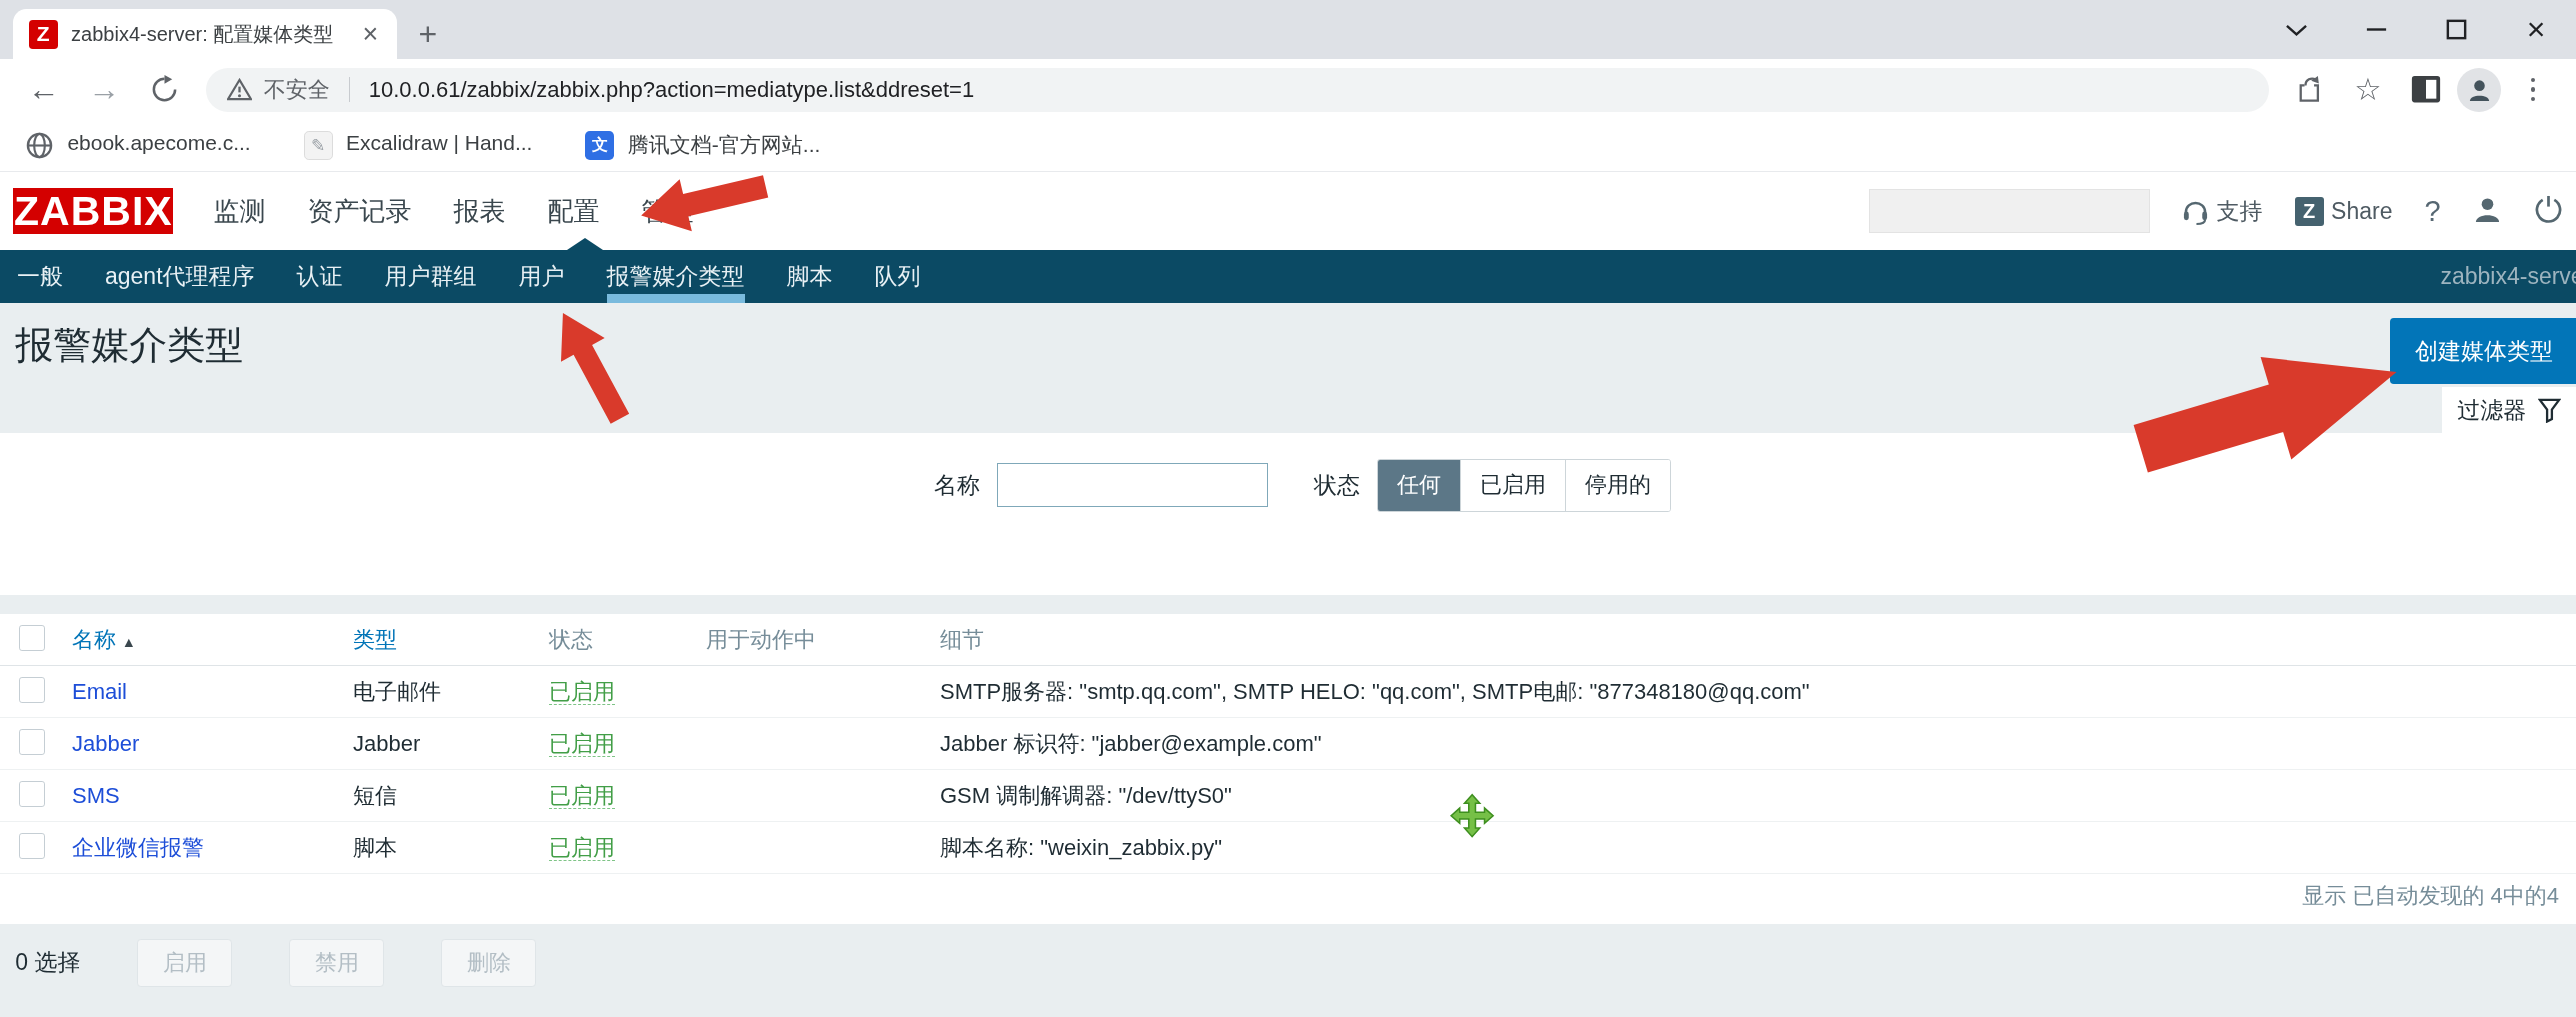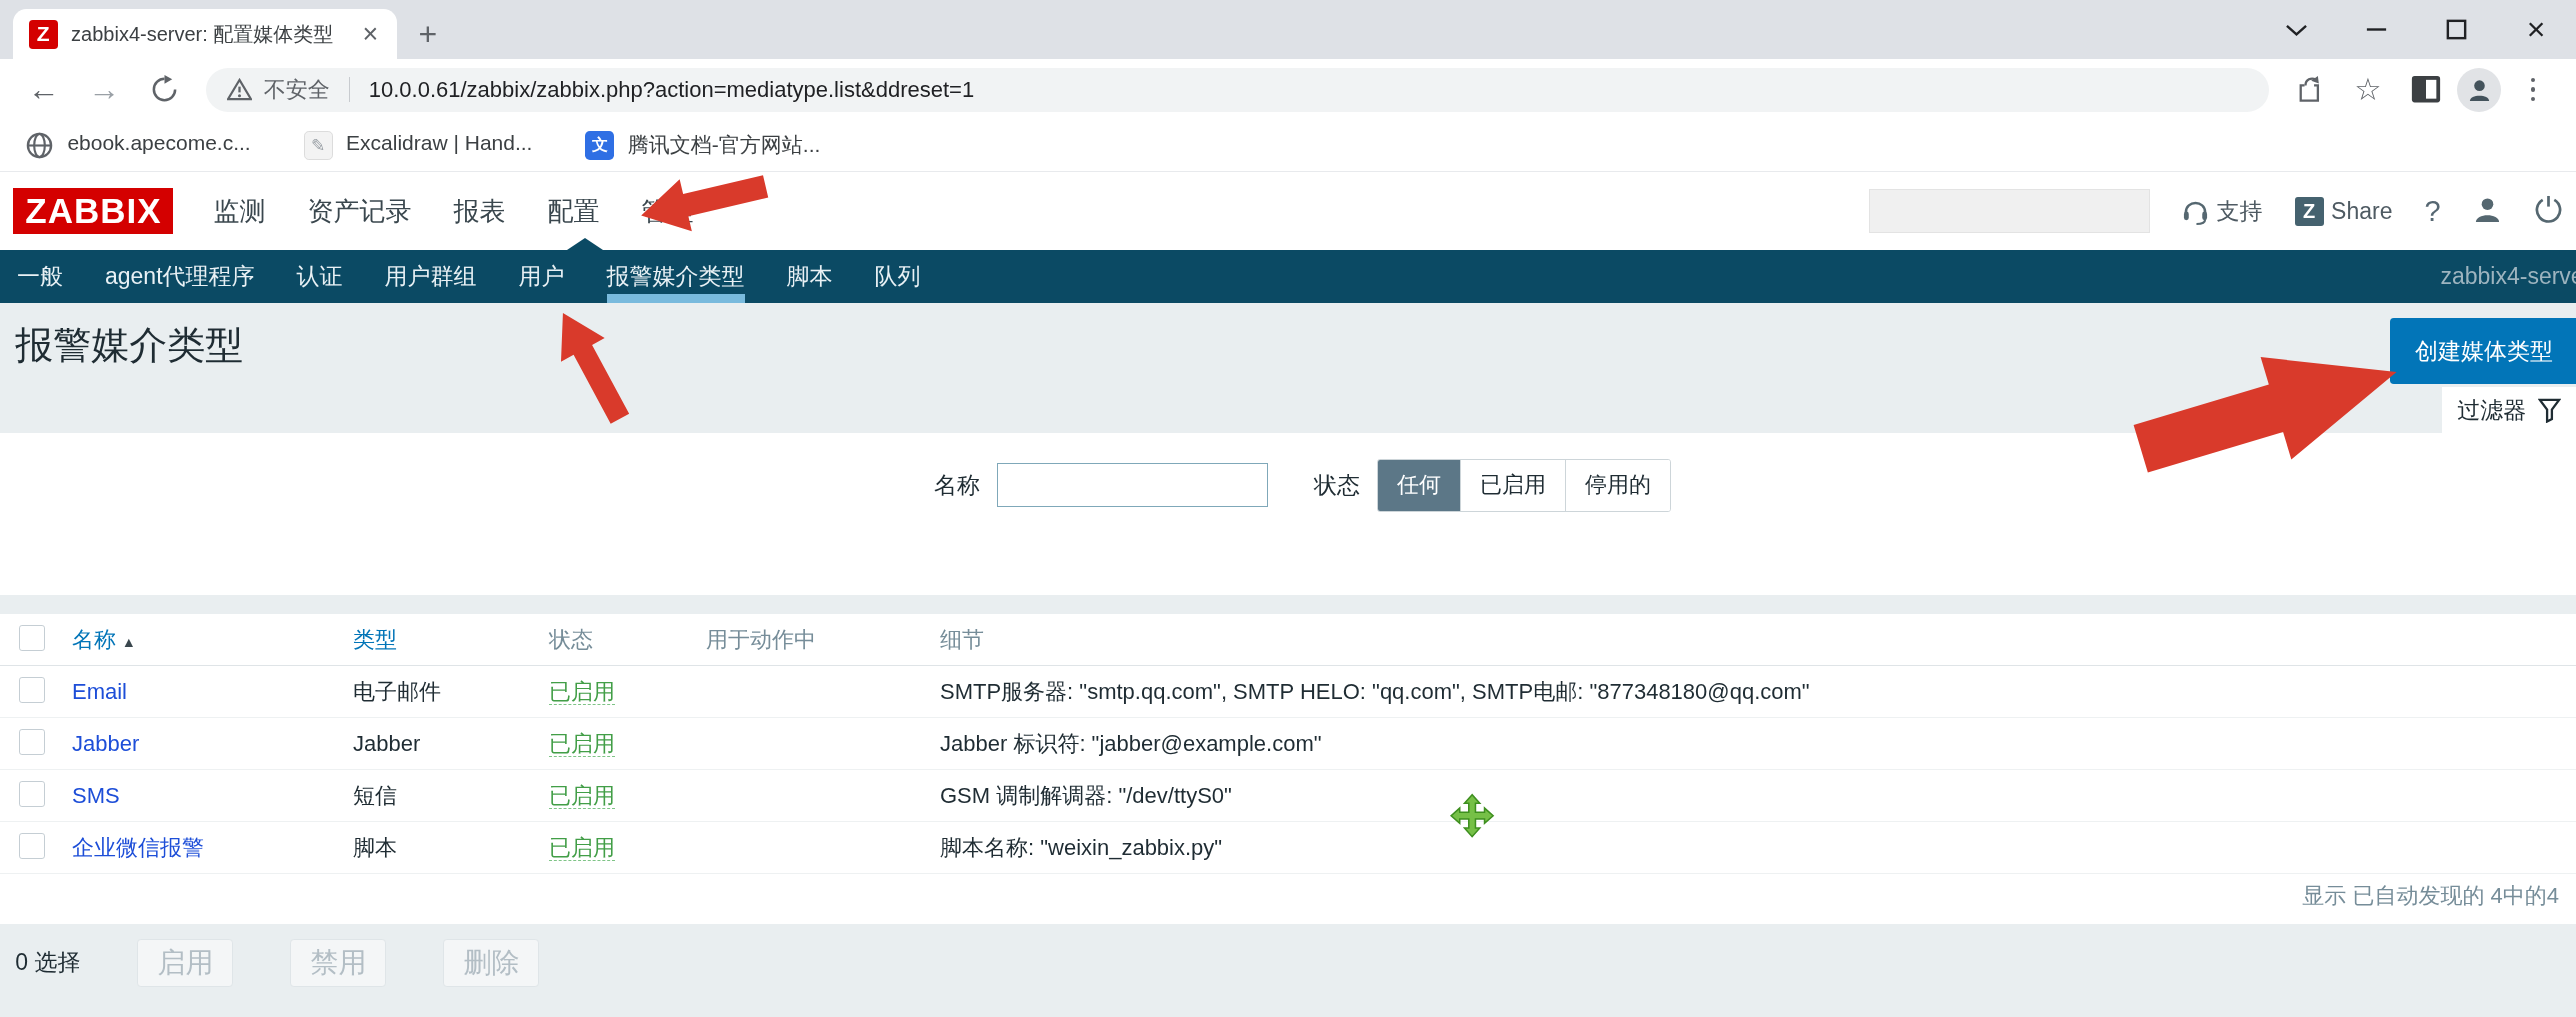--- a/index.html
+++ b/index.html
@@ -41,21 +41,21 @@
   
   .bookmarks { height:52px; background:#ffffff; border-bottom:1px solid #e8eaed; display:flex; align-items:center;
                padding:0 25px; gap:53px; }
   .bookmark { display:flex; align-items:flex-start; gap:13.4px; font-size:21px; color:#3c4043; white-space:nowrap; }
   .bm-ico { width:29px; height:29px; border-radius:4.8px; display:flex; align-items:center; justify-content:center; flex:0 0 auto; }
   .bm-excalidraw { background:#f3f3f3; border:1px solid #dcdcdc; color:#9aa0a6; font-size:17px; }
   .bm-tencent { background:#2f6fe4; color:#fff; font-size:16px; font-weight:bold; }
 
   
   .zheader { height:78px; background:#ffffff; display:flex; align-items:center; padding:0 13.4px; }
-  .zlogo { width:160px; height:46px; background:#d40000; color:#fff; font-weight:bold; font-size:35px;
+  .zlogo { width:160px; height:46px; background:#d40000; color:#fff; font-weight:bold; font-size:41px;
            display:flex; align-items:center; justify-content:center; letter-spacing:1px; flex:0 0 auto; }
   .znav { display:flex; gap:42px; margin-left:40px; }
   .znav-item { font-size:26px; color:#3a474e; white-space:nowrap; cursor:pointer; }
   .zheader-right { margin-left:auto; display:flex; align-items:center; gap:32px; }
   .zsearch { width:281px; height:44px; background:#f0f0f0; border:1px solid #e3e3e3; display:flex; align-items:center; padding:0 11.4px; }
   .zsearch input { flex:1; border:0; background:transparent; outline:none; font-size:21px; height:38px; }
   .ztool { display:flex; align-items:center; gap:7.6px; font-size:23px; color:#4f5b63; white-space:nowrap; }
   .zshare-badge { width:29px; height:29px; background:#45626f; color:#fff; font-weight:bold; font-size:20px;
                   display:flex; align-items:center; justify-content:center; border-radius:2.9px; }
   .zhelp { font-size:29px; color:#566772; }
@@ -105,21 +105,21 @@
   .cell-text { font-size:22px; color:#1f2c33; }
   .status-enabled { font-size:22px; color:#429e47; border-bottom:1px dashed #7fc487; cursor:pointer; }
   .cbox { width:26px; height:26px; border:1px solid #c5ced4; border-radius:2.9px; background:#fff;
           appearance:none; -webkit-appearance:none; cursor:pointer; }
   .table-summary { height:44px; display:flex; align-items:center; justify-content:flex-end; padding-right:17px;
                    font-size:22px; color:#768d99; }
 
   .footerbar { display:flex; align-items:center; gap:34px; padding:15.3px 0 0 15.3px; }
   .sel-count { font-size:23px; color:#1f2c33; }
   .bulkbtn { height:48px; min-width:95px; background:#f4f6f7; border:1px solid #dfe5e8; border-radius:3.8px;
-             color:#b3bec5; font-size:28px; font-family:inherit; padding:0 19px; margin-left:23px; }
+             color:#b3bec5; font-size:22px; font-family:inherit; padding:0 19px; margin-left:23px; }
 
   
   .overlay { position:absolute; inset:0; width:2576px; height:1017px; pointer-events:none; z-index:50; }
 </style>
 </head>
 <body>
 
 <div id="screen">
 
   <div class="tabbar">

